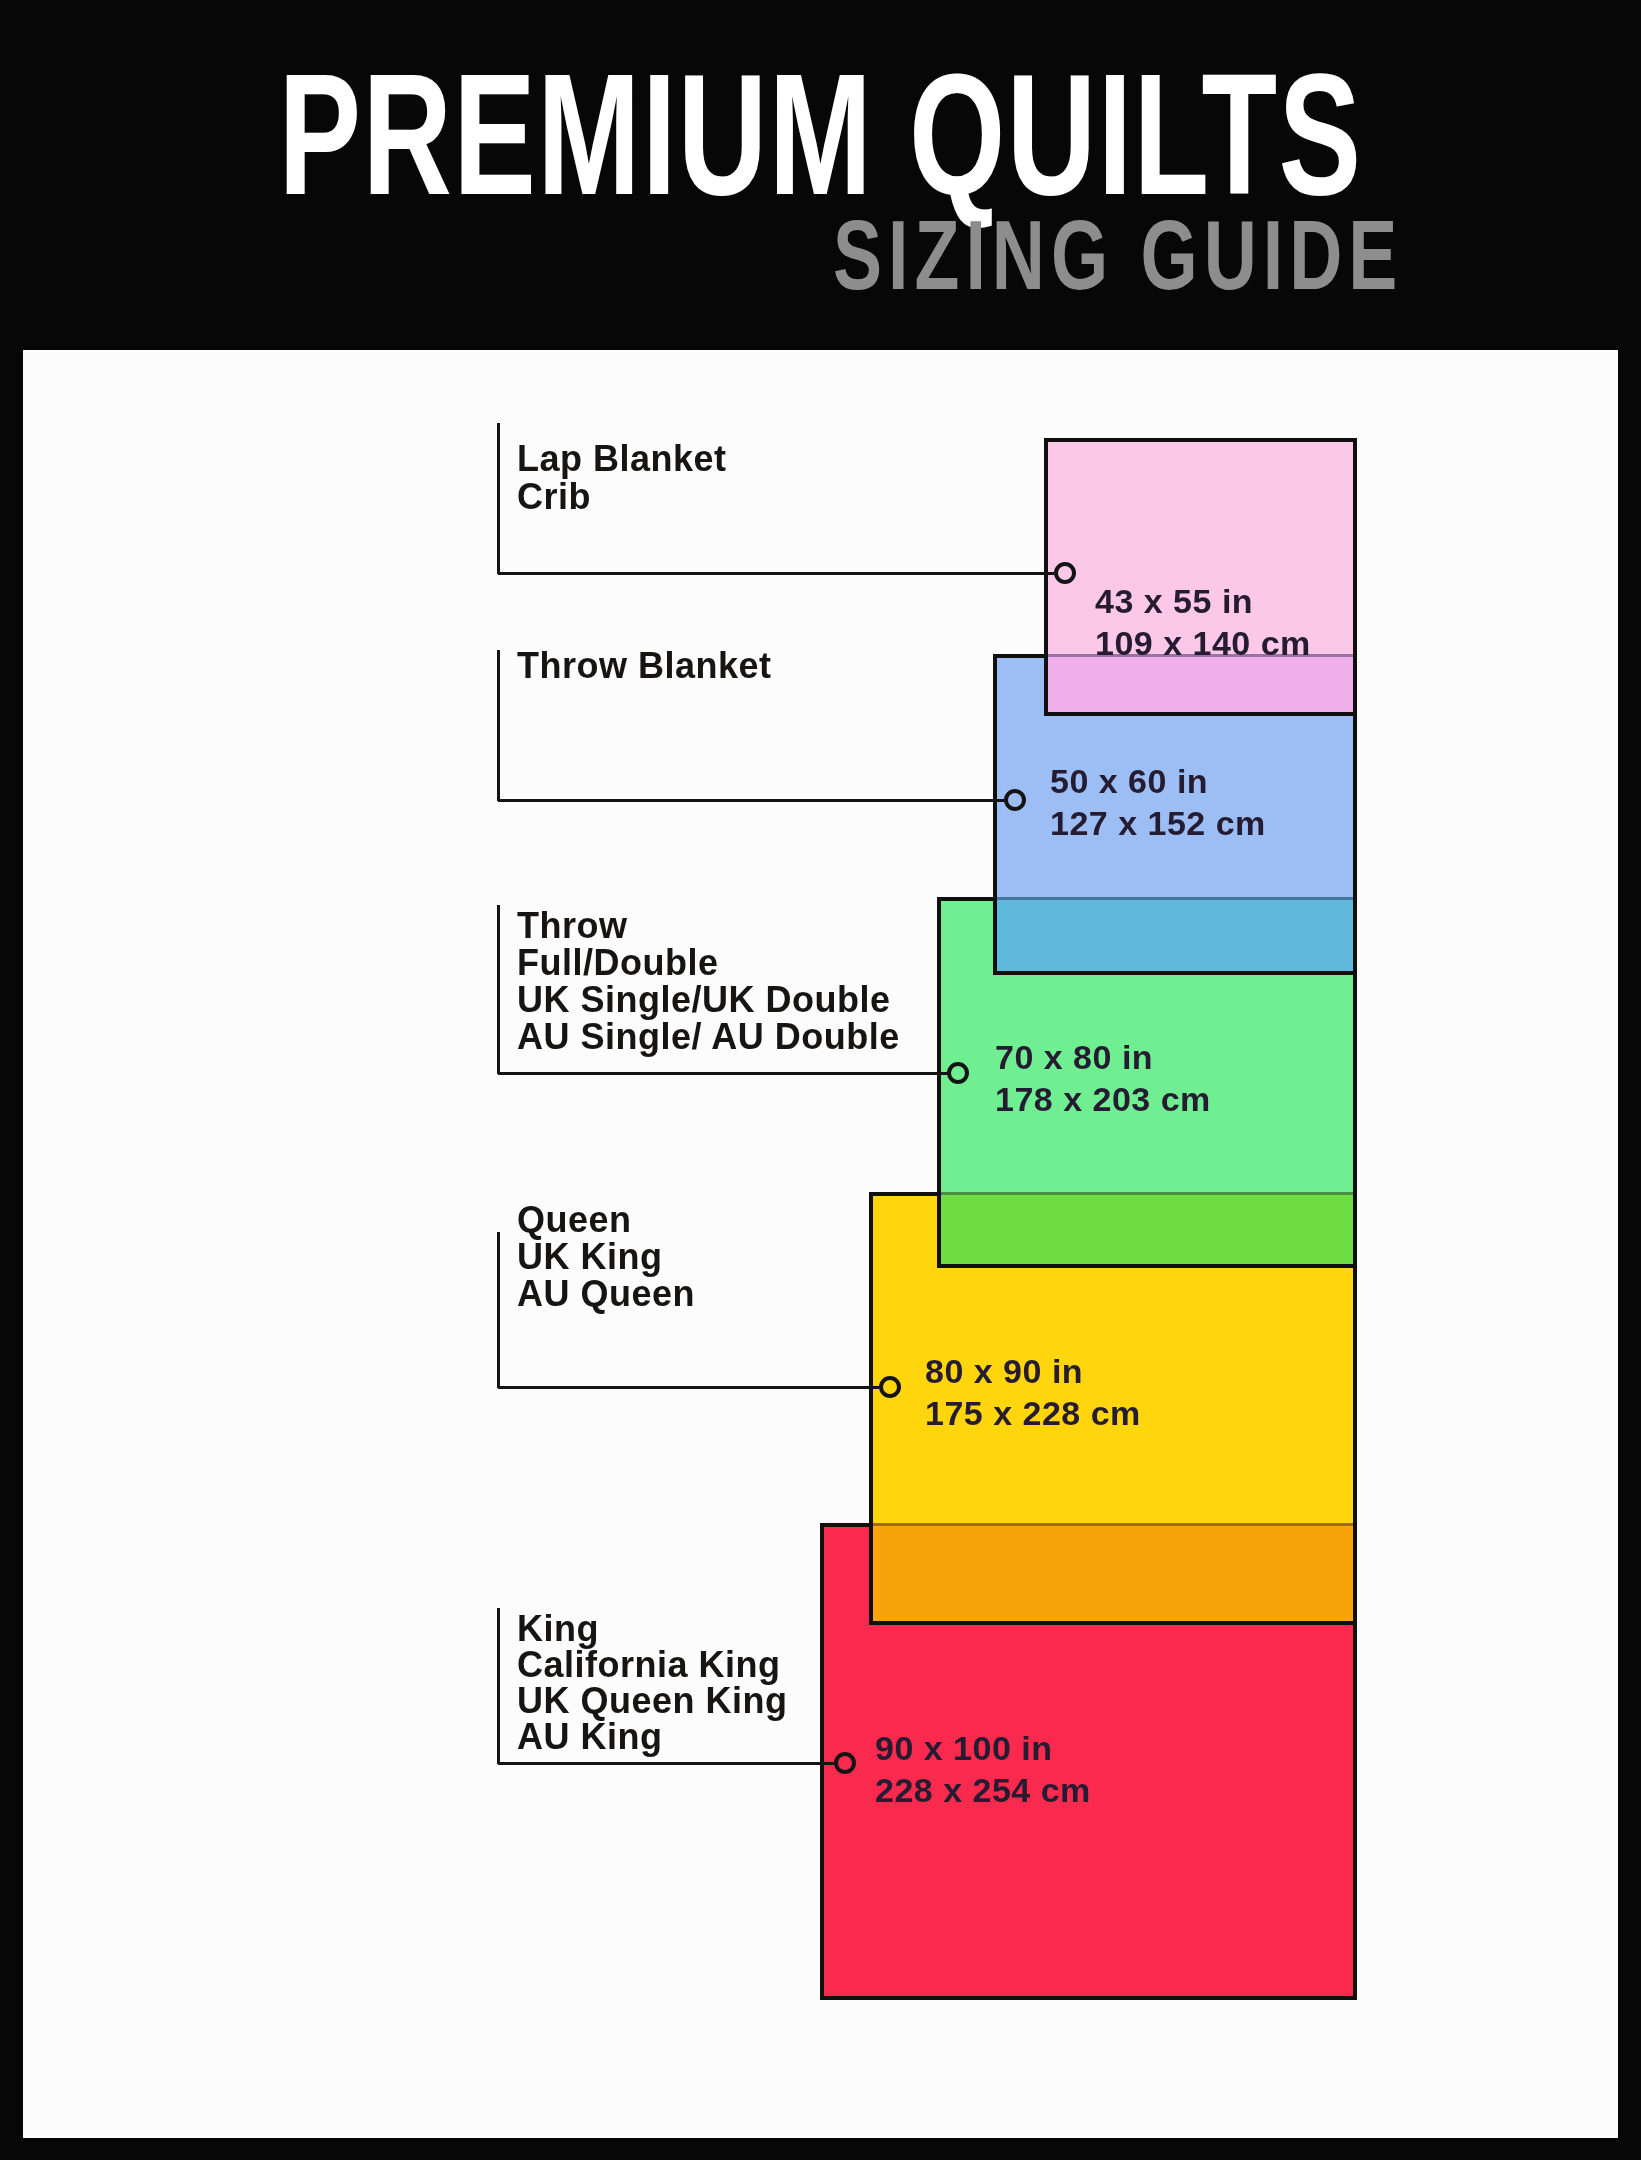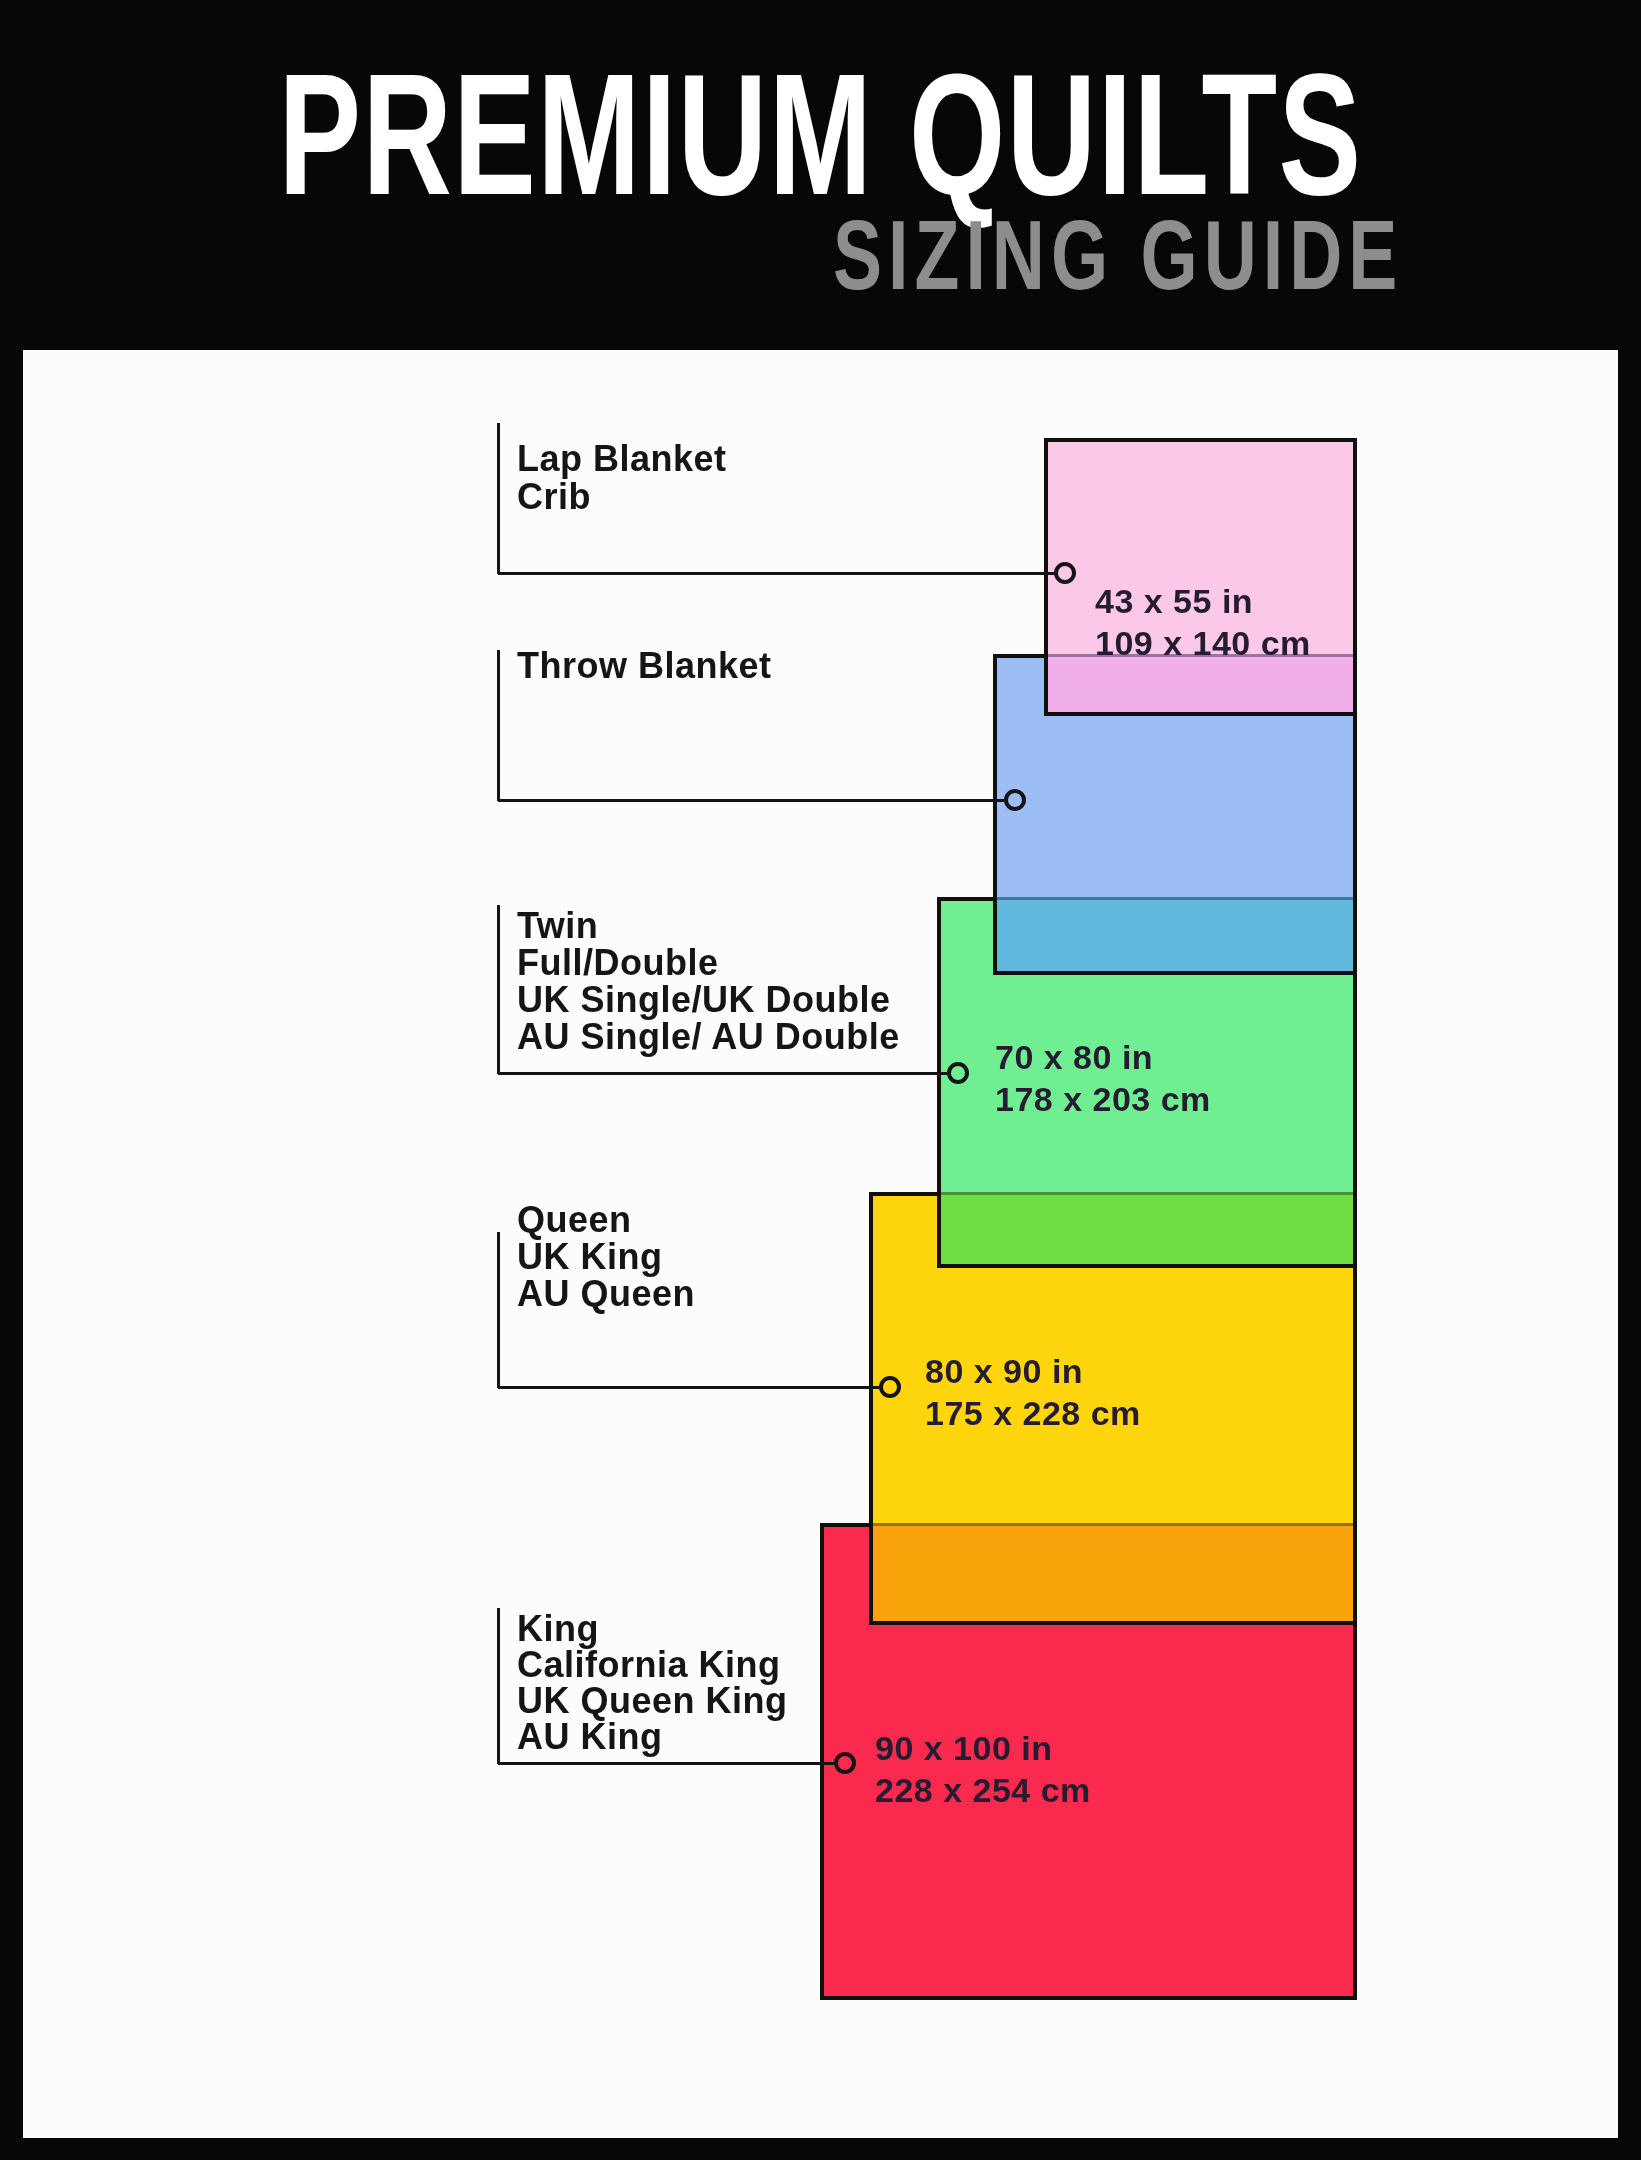--- a/index.html
+++ b/index.html
@@ -101,23 +101,27 @@
     <div>43 x 55 in</div>
     <div>109 x 140 cm</div>
   </div>
 
   <div class="lblock" style="left:517px;top:647px;">
     <div>Throw Blanket</div>
   </div>
   <div class="vline" style="left:497px;top:650px;height:151px;"></div>
   <div class="hline" style="left:498px;top:799px;width:506px;"></div>
   <div class="dot" style="left:1004px;top:789px;"></div>
+  <div class="dims" style="left:1050px;top:760px;">
+    <div>50 x 60 in</div>
+    <div>127 x 152 cm</div>
+  </div>
 
   <div class="lblock" style="left:517px;top:907px;">
-    <div>Twin</div>
+    <div>Throw</div>
     <div>Full/Double</div>
     <div>UK Single/UK Double</div>
     <div>AU Single/ AU Double</div>
   </div>
   <div class="vline" style="left:497px;top:905px;height:169px;"></div>
   <div class="hline" style="left:498px;top:1072px;width:449px;"></div>
   <div class="dot" style="left:947px;top:1062px;"></div>
   <div class="dims" style="left:995px;top:1036px;">
     <div>70 x 80 in</div>
     <div>178 x 203 cm</div>

